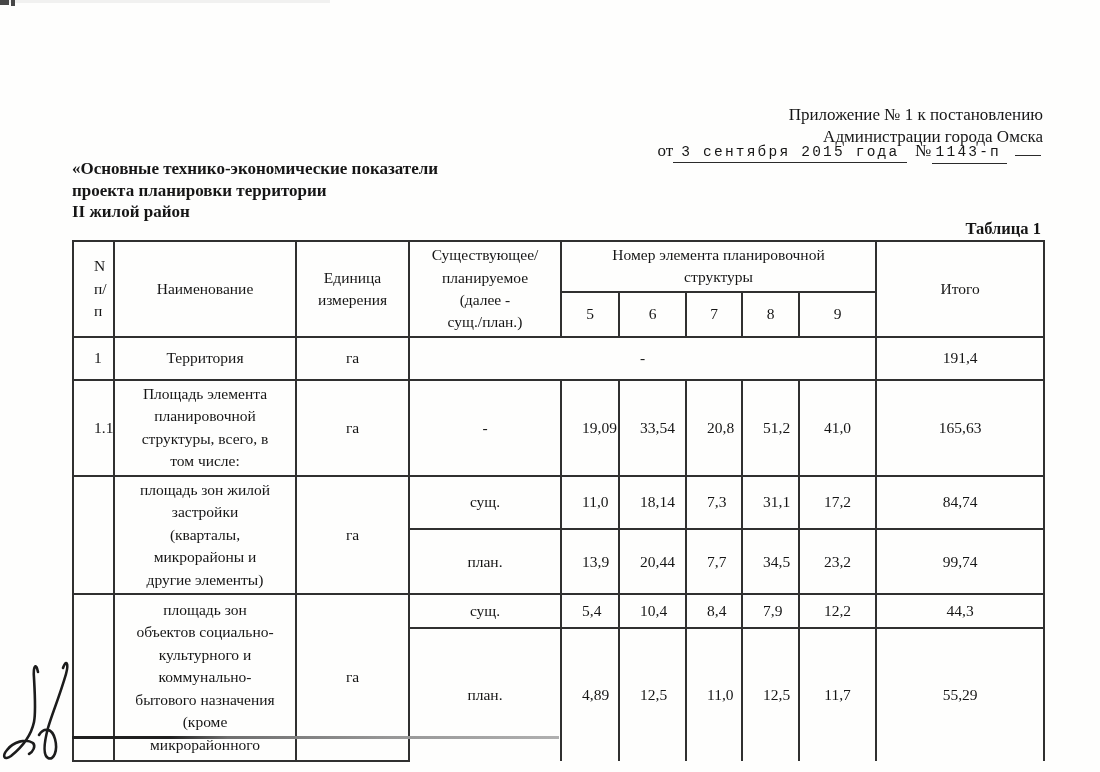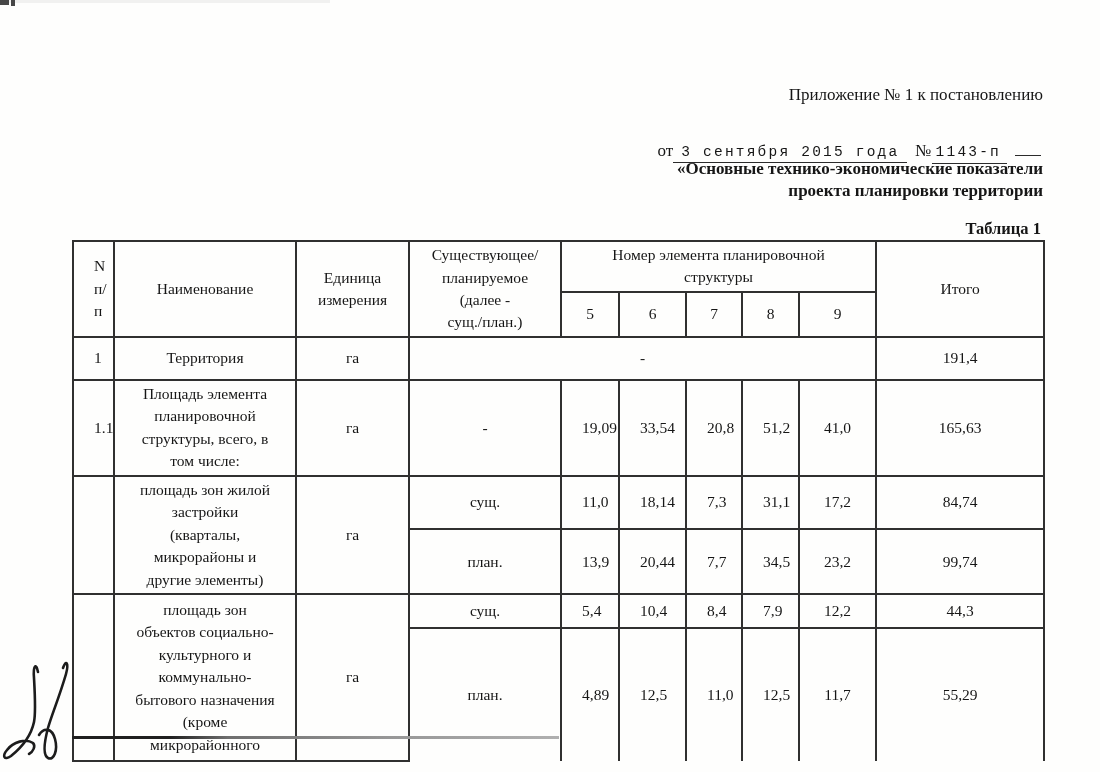--- a/index.html
+++ b/index.html
@@ -13,40 +13,40 @@
   }
   .page { position: absolute; inset: 0; }
 
   
   .top-strip { position: absolute; left: 0; top: 0; width: 330px; height: 3px; background: rgba(0,0,0,0.05); }
   .mark-a { position: absolute; left: 0; top: 0; width: 9px; height: 5px; background: #474747; }
   .mark-b { position: absolute; left: 11px; top: 0; width: 4px; height: 6px; background: #474747; }
 
   .content { position: absolute; left: 72px; top: 0; width: 971px; }
 
-  .approval { position: absolute; top: 84px; right: 0; text-align: right; font-size: 17px; line-height: 22px; width: 100%; }
+  .approval { position: absolute; top: 104px; right: 0; text-align: right; font-size: 17px; line-height: 22px; width: 100%; }
 
   .date-line { position: absolute; top: 136px; right: 2px; font-size: 17px; white-space: nowrap; }
   .date-line .mono-fill {
     display: inline-block;
     font-family: "Liberation Mono", monospace;
     font-size: 14.5px;
     letter-spacing: 2.2px;
     border-bottom: 1.8px solid #2b2b2b;
     padding: 0 8px 2px 8px;
   }
   .date-line .num-sign { font-size: 17px; margin-left: 8px; }
   .date-line .num-wrap {
     display: inline-block;
     border-bottom: 1.8px solid #2b2b2b;
     padding: 0 4px 2px 2px;
   }
   .date-line .tail-line { display: inline-block; width: 26px; border-bottom: 1.8px solid #2b2b2b; height: 1.1em; margin-left: 8px; }
 
-  .doc-title { position: absolute; top: 158px; width: 100%; text-align: right; font-weight: bold; font-size: 17px; line-height: 21.5px; }
+  .doc-title { position: absolute; top: 158px; width: 100%; text-align: left; font-weight: bold; font-size: 17px; line-height: 21.5px; }
 
   .table-caption { position: absolute; top: 219px; right: 2px; font-size: 16.5px; font-weight: bold; }
 
   table.main {
     position: absolute; top: 240px; left: 0;
     border-collapse: collapse; table-layout: fixed;
     width: 971px;
   }
   table.main td {
     border: 2px solid #303030;
@@ -84,27 +84,29 @@
 
 <div class="page">
 
   <div class="top-strip"></div>
   <div class="mark-a"></div>
   <div class="mark-b"></div>
 
   <div class="content">
     <div class="approval">
       <div>Приложение № 1 к постановлению</div>
+      <div>Администрации города Омска</div>
     </div>
 
     <div class="date-line"><span>от</span><span class="mono-fill">3 сентября 2015 года</span><span class="num-sign">№</span><span class="num-wrap"><span class="mono-fill" style="border-bottom:none;padding:0 2px;">1143-п</span></span><span class="tail-line"></span></div>
 
     <div class="doc-title">
       <div>«Основные технико-экономические показатели</div>
       <div>проекта планировки территории</div>
+      <div>II жилой район</div>
     </div>
 
     <div class="table-caption">Таблица 1</div>
 
     <table class="main">
       <colgroup>
         <col style="width:41px">
           <col style="width:182px">
           <col style="width:113px">
           <col style="width:152px">

